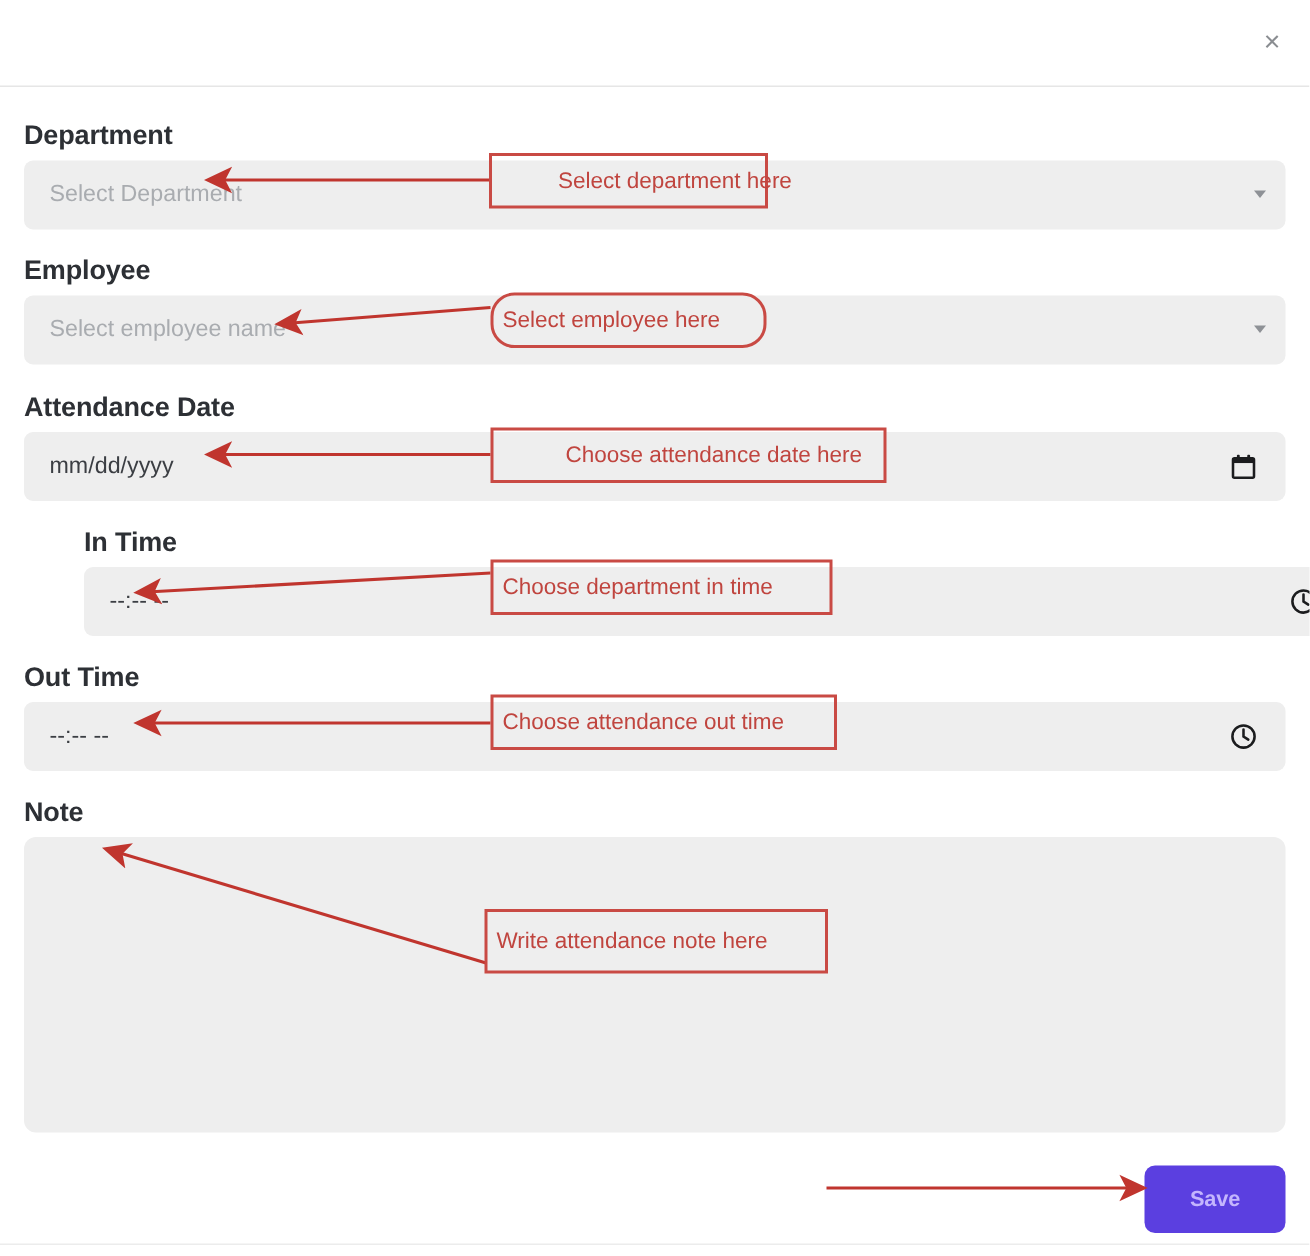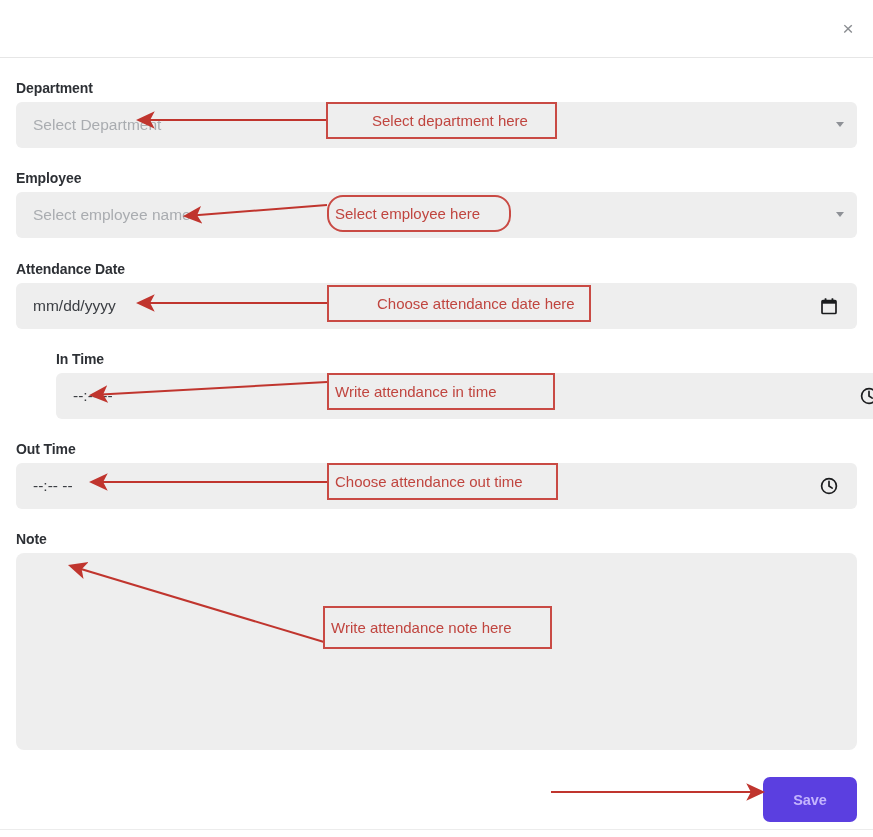--- a/index.html
+++ b/index.html
@@ -42,21 +42,21 @@
     height: 26px;
     line-height: 26px;
     text-align: center;
     font-size: 19px;
     color: #8a8d91;
     cursor: pointer;
     user-select: none;
   }
   .field-group { position: absolute; left: 16px; width: 841px; }
   .field-label {
-    font-size: 14px;
+    font-size: 18px;
     font-weight: bold;
     color: #2d3035;
     letter-spacing: -0.1px;
     margin-bottom: 6px;
     display: block;
   }
   .control {
     position: relative;
     width: 841px;
     height: 46px;
@@ -242,26 +242,26 @@
 
     <line x1="327" y1="382" x2="92" y2="395" stroke="#c0352e" stroke-width="2.1" marker-end="url(#ah)"></line>
 
     <line x1="327" y1="482" x2="92" y2="482" stroke="#c0352e" stroke-width="2.1" marker-end="url(#ah)"></line>
 
     <line x1="324" y1="642" x2="71" y2="566" stroke="#c0352e" stroke-width="2.1" marker-end="url(#ah)"></line>
 
     <line x1="551" y1="792" x2="762" y2="792" stroke="#c0352e" stroke-width="2.1" marker-end="url(#ah)"></line>
   </svg>
 
-  <div class="anno-box" style="left:326px; top:102px; width:231px; height:37px;padding-left:44px;">Select department here</div>
+  <div class="anno-box" style="left:326px; top:102px; width:186px; height:37px;padding-left:44px;">Select department here</div>
 
   <div class="anno-box" style="left:327px; top:195px; width:184px; height:37px;border-radius:16px;">Select employee here</div>
 
   <div class="anno-box" style="left:327px; top:285px; width:264px; height:37px;padding-left:48px;">Choose attendance date here</div>
 
-  <div class="anno-box" style="left:327px; top:373px; width:228px; height:37px;">Write attendance in time</div>
+  <div class="anno-box" style="left:327px; top:373px; width:228px; height:37px;">Choose department in time</div>
 
   <div class="anno-box" style="left:327px; top:463px; width:231px; height:37px;">Choose attendance out time</div>
 
   <div class="anno-box" style="left:323px; top:606px; width:229px; height:43px;">Write attendance note here</div>
 
 
 </div>
 
 </body></html>

